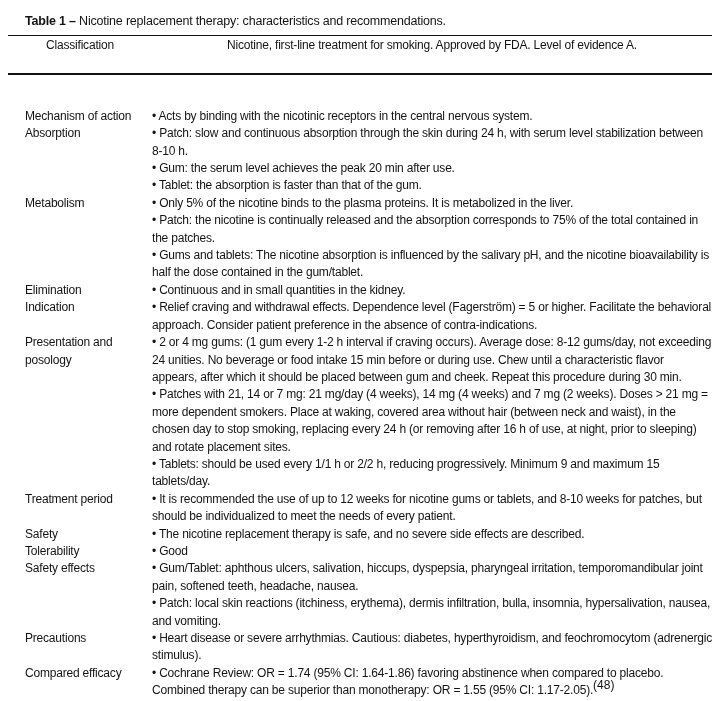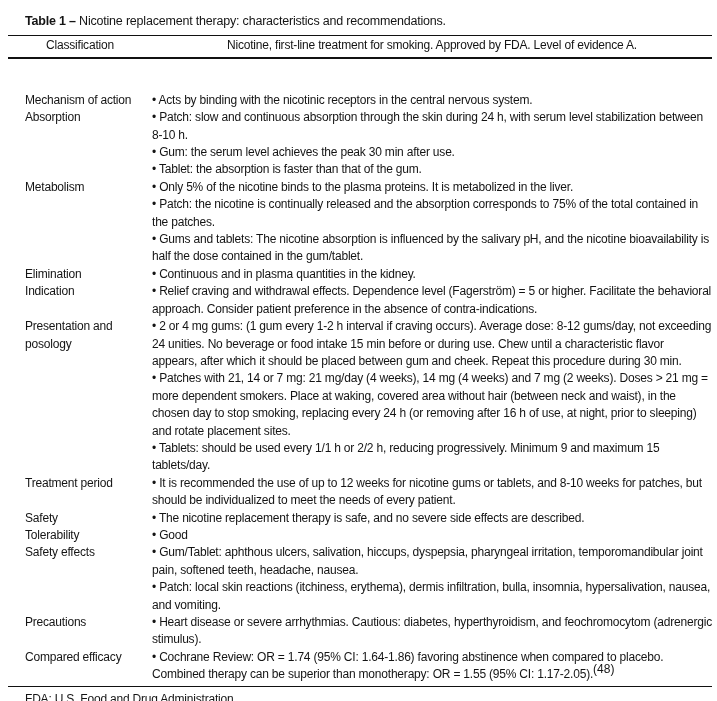--- a/index.html
+++ b/index.html
@@ -29,21 +29,21 @@
   .tbl {
     margin-left: 8px;
     width: 704px;
     box-sizing: border-box;
     border-bottom: 1.5px solid #111;
   }
   .header-row {
     display: flex;
     border-top: 1.5px solid #111;
     border-bottom: 2.5px solid #111;
-    padding: 1px 0 2px 0;
+    padding: 1px 0 18px 0;
   }
   .header-row .hcell { text-align: center; }
   .col1 {
     flex: none;
     width: 144px;
     box-sizing: border-box;
   }
   .col2 { flex: 1; min-width: 0; }
   .trow { display: flex; }
   .trow .col1 { padding-left: 17px; }
@@ -78,36 +78,36 @@
         <div class="trow">
           <div class="col1">Mechanism of action</div>
           <div class="col2">
             <p class="bullet">• Acts by binding with the nicotinic receptors in the central nervous system.</p>
           </div>
         </div>
         <div class="trow">
           <div class="col1">Absorption</div>
           <div class="col2">
             <p class="bullet">• Patch: slow and continuous absorption through the skin during 24 h, with serum level stabilization between 8-10 h.</p>
-            <p class="bullet">• Gum: the serum level achieves the peak 30 min after use.</p>
+            <p class="bullet">• Gum: the serum level achieves the peak 20 min after use.</p>
             <p class="bullet">• Tablet: the absorption is faster than that of the gum.</p>
           </div>
         </div>
         <div class="trow">
           <div class="col1">Metabolism</div>
           <div class="col2">
             <p class="bullet">• Only 5% of the nicotine binds to the plasma proteins. It is metabolized in the liver.</p>
             <p class="bullet">• Patch: the nicotine is continually released and the absorption corresponds to 75% of the total contained in the patches.</p>
             <p class="bullet">• Gums and tablets: The nicotine absorption is influenced by the salivary pH, and the nicotine bioavailability is half the dose contained in the gum/tablet.</p>
           </div>
         </div>
         <div class="trow">
           <div class="col1">Elimination</div>
           <div class="col2">
-            <p class="bullet">• Continuous and in plasma quantities in the kidney.</p>
+            <p class="bullet">• Continuous and in small quantities in the kidney.</p>
           </div>
         </div>
         <div class="trow">
           <div class="col1">Indication</div>
           <div class="col2">
             <p class="bullet">• Relief craving and withdrawal effects. Dependence level (Fagerström) = 5 or higher. Facilitate the behavioral approach. Consider patient preference in the absence of contra-indications.</p>
           </div>
         </div>
         <div class="trow">
           <div class="col1">Presentation and posology</div>

